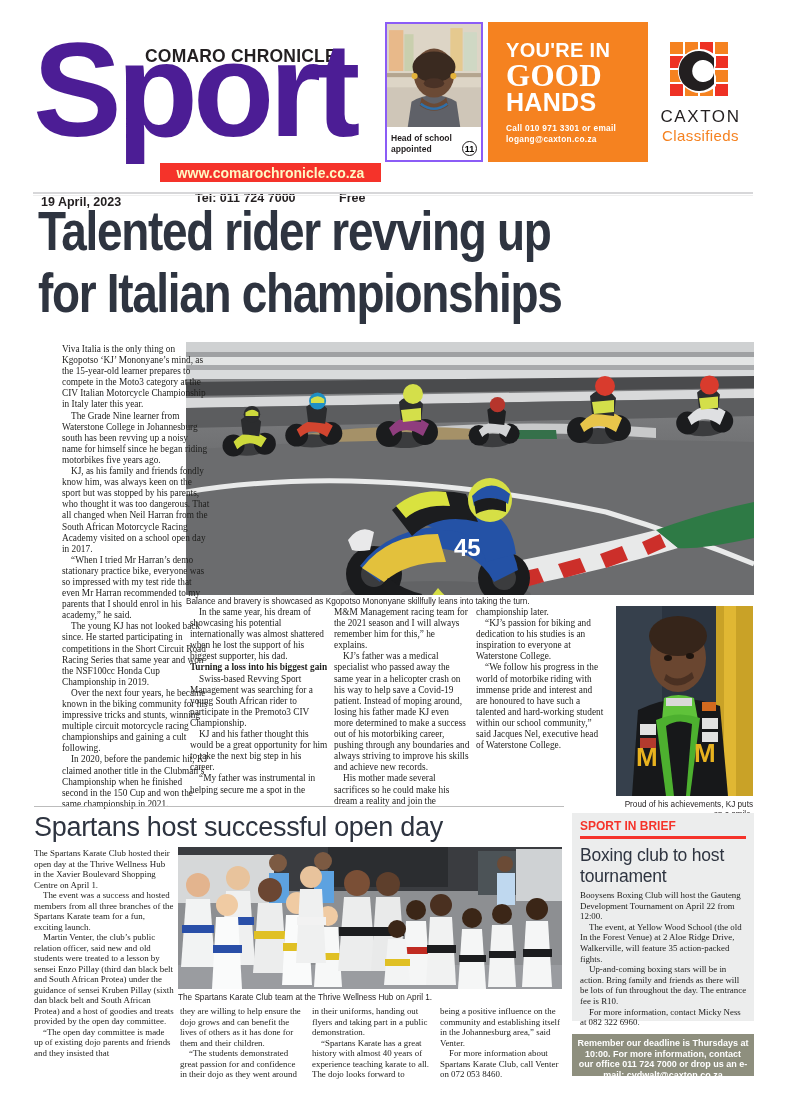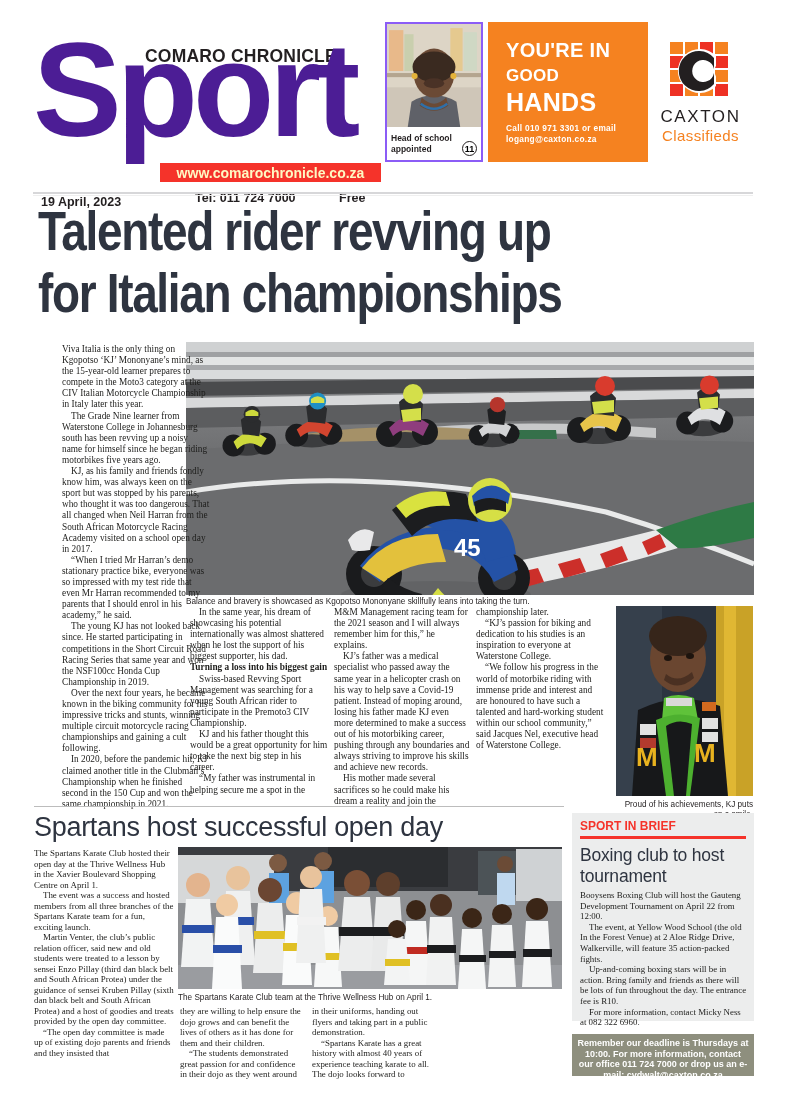--- a/index.html
+++ b/index.html
@@ -68,21 +68,21 @@
   
   .ad-caxton {
     position:absolute; left:455px; top:0px; width:265px; height:140px;
     background:#ffffff; display:flex;
   }
   .ad-orange {
     width:160px; height:100%; background:#f58220; color:#ffffff;
     display:flex; flex-direction:column; justify-content:center; padding-left:18px;
   }
   .ad-l1 { font-family:"Liberation Sans", sans-serif; font-weight:700; font-size:20px; line-height:23px; letter-spacing:0.3px;}
-  .ad-l2 { font-family:Liberation Sans, sans-serif; font-weight:700; font-size:17px; line-height:27px; letter-spacing:0.3px;}
+  .ad-l2 { font-family:Liberation Serif, serif; font-weight:700; font-size:31px; line-height:27px; letter-spacing:0.3px;}
   .ad-l3 { font-family:"Liberation Sans", sans-serif; font-weight:700; font-size:25px; line-height:27px; letter-spacing:0.3px;}
   .ad-small { font-family:"Liberation Sans", sans-serif; font-weight:700; font-size:8.3px; line-height:11px; margin-top:7px; letter-spacing:0.3px;}
   .ad-white { flex:1; background:#ffffff; display:flex; flex-direction:column; align-items:center; justify-content:center; }
   .cax-logo { width:66px; height:62px; position:relative; }
   .cax-name { font-family:"Liberation Sans", sans-serif; font-weight:400; font-size:17px; color:#231f20; letter-spacing:1.6px; margin-top:5px;}
   .cax-sub { font-family:"Liberation Sans", sans-serif; font-weight:400; font-size:15px; color:#f58220; letter-spacing:0.4px; margin-top:0px;}
 
   .rule-top { position:absolute; left:33px; top:192px; width:720px; height:2px; background:#d7d7d9; }
   .rule-top2 { position:absolute; left:33px; top:195px; width:720px; height:1px; background:#efefef; }
 
@@ -556,20 +556,24 @@
     <p>“The open day committee is made up of existing dojo parents and friends and they insisted that</p>
   </div>
   <div class="col sp2">
     <p class="first">they are willing to help ensure the dojo grows and can benefit the lives of others as it has done for them and their children.</p>
     <p>“The students demonstrated great passion for and confidence in their dojo as they went around</p>
   </div>
   <div class="col sp3">
     <p class="first">in their uniforms, handing out flyers and taking part in a public demonstration.</p>
     <p>“Spartans Karate has a great history with almost 40 years of experience teaching karate to all. The dojo looks forward to</p>
   </div>
+  <div class="col sp4">
+    <p class="first">being a positive influence on the community and establishing itself in the Johannesburg area,” said Venter.</p>
+    <p>For more information about Spartans Karate Club, call Venter on 072 053 8460.</p>
+  </div>
 
   <div class="brief-box"></div>
   <div class="brief-kicker">SPORT IN BRIEF</div>
   <div class="brief-rule"></div>
   <div class="brief-head">Boxing club to host tournament</div>
   <div class="brief-body">
     <p class="first">Booysens Boxing Club will host the Gauteng Development Tournament on April 22 from 12:00.</p>
     <p>The event, at Yellow Wood School (the old In the Forest Venue) at 2 Aloe Ridge Drive, Walkerville, will feature 35 action-packed fights.</p>
     <p>Up-and-coming boxing stars will be in action. Bring family and friends as there will be lots of fun throughout the day. The entrance fee is R10.</p>
     <p>For more information, contact Micky Ness at 082 322 6960.</p>

